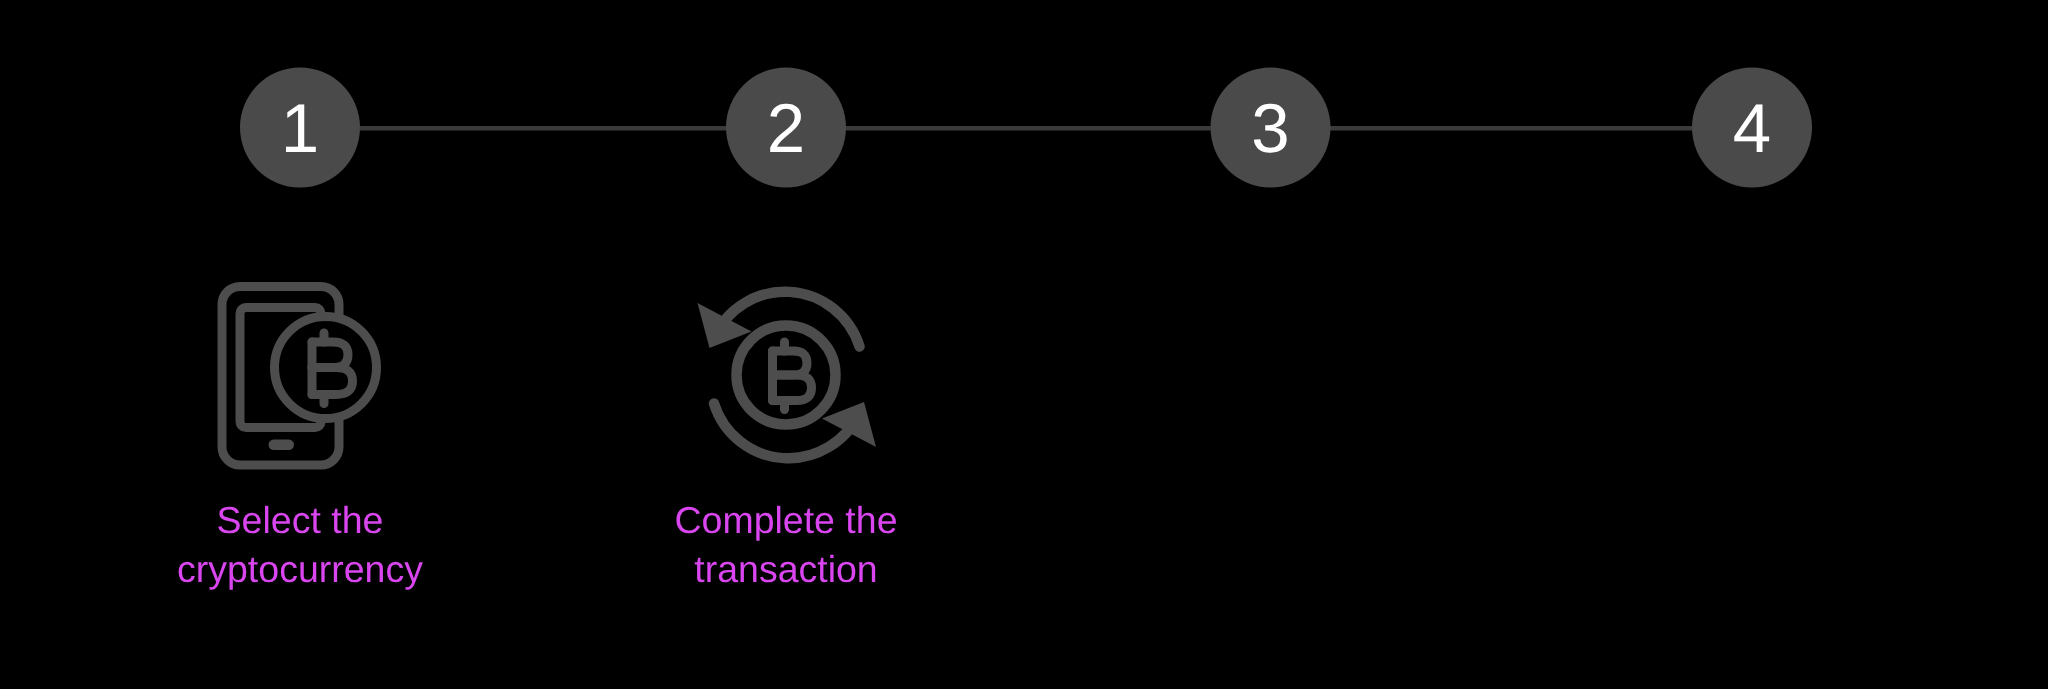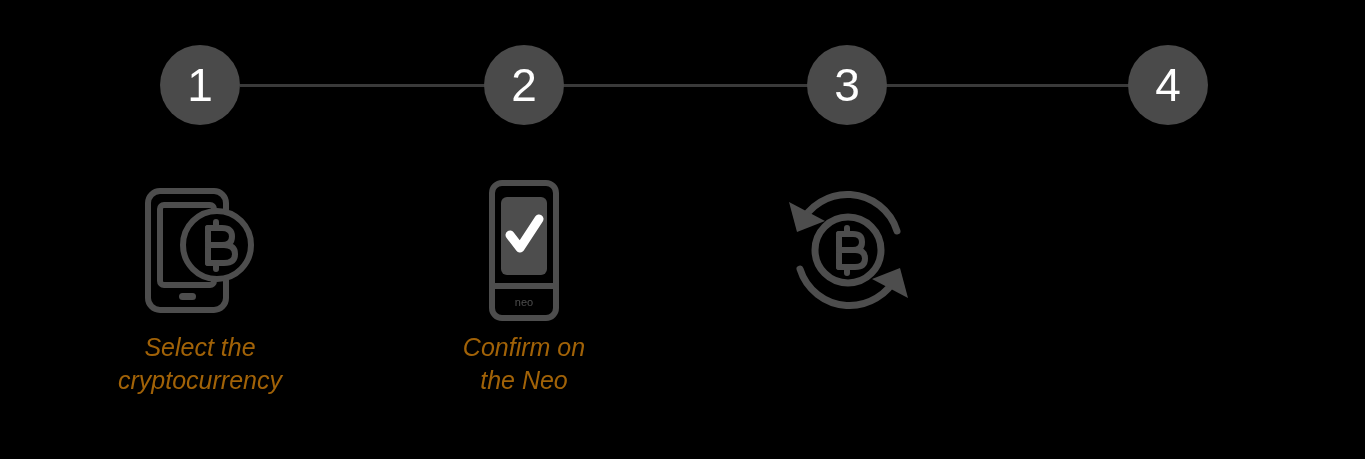--- a/index.html
+++ b/index.html
@@ -71,27 +71,26 @@
   }
   .step-1 { margin-left: 38px; }
   .icon-wrap {
     height: 150px;
     display: flex;
     align-items: center;
     justify-content: center;
   }
   .label {
     margin-top: 6px;
-    color: #a16207;
+    color: #d946ef;
     font-size: 25px;
     line-height: 33px;
     text-align: center;
     font-weight: 400;
     white-space: pre-line;
-    font-style: italic;
   }
   svg { display: block; }
 </style>
 </head>
 <body>
 
 <div id="stepper">
 
   <div class="track">
     <div class="connector conn-1"></div>
@@ -119,48 +118,37 @@
             <path d="M68 45 L82 45 Q92 45 92 53.5 Q92 62 82 62 L68 62"></path>
             <path d="M68 62 L84 62 Q95 62 95 71 Q95 80 84 80 L68 80"></path>
           </g>
         </svg>
       </div>
       <div class="label">Select the
 cryptocurrency</div>
     </div>
 
 
-    <div class="step">
-      <div class="icon-wrap">
-        <svg width="120" height="145" viewBox="0 0 120 145">
-          <rect x="28" y="5" width="64" height="135" rx="10" ry="10" fill="none" stroke="#4d4d4d" stroke-width="6"></rect>
-          <path d="M28 108 L92 108" stroke="#4d4d4d" stroke-width="6"></path>
-          <rect x="37" y="19" width="46" height="78" rx="6" ry="6" fill="#4d4d4d"></rect>
-          <path d="M46 57 L56 70 L75 41" fill="none" stroke="#ffffff" stroke-width="9" stroke-linecap="round" stroke-linejoin="round"></path>
-          <text x="60" y="128" fill="#4d4d4d" font-size="11" font-family="Liberation Sans, sans-serif" text-anchor="middle">neo</text>
-        </svg>
-      </div>
-      <div class="label">Confirm on
-the Neo</div>
-    </div>
 
     <div class="step">
       <div class="icon-wrap">
         <svg width="135" height="130" viewBox="0 0 135 130">
           <g fill="none" stroke="#4d4d4d" stroke-width="7" stroke-linecap="round">
             <path d="M19 40 A52 52 0 0 1 116 46"></path>
             <path d="M116 90 A52 52 0 0 1 19 84"></path>
           </g>
           <path d="M8 17 L16 47 L44 36 Z" fill="#4d4d4d"></path>
           <path d="M127 113 L119 83 L91 94 Z" fill="#4d4d4d"></path>
           <circle cx="67" cy="65" r="33" fill="none" stroke="#4d4d4d" stroke-width="7"></circle>
           <g fill="none" stroke="#4d4d4d" stroke-width="6" stroke-linecap="round">
             <path d="M58 49 L58 82"></path>
             <path d="M66 43 L66 49 M66 82 L66 88"></path>
             <path d="M58 49 L72 49 Q81 49 81 57 Q81 65 72 65 L58 65"></path>
             <path d="M58 65 L74 65 Q84 65 84 73.5 Q84 82 74 82 L58 82"></path>
           </g>
         </svg>
       </div>
+      <div class="label">Complete the
+transaction</div>
     </div>
 
   </div>
 </div>
 
 </body></html>

